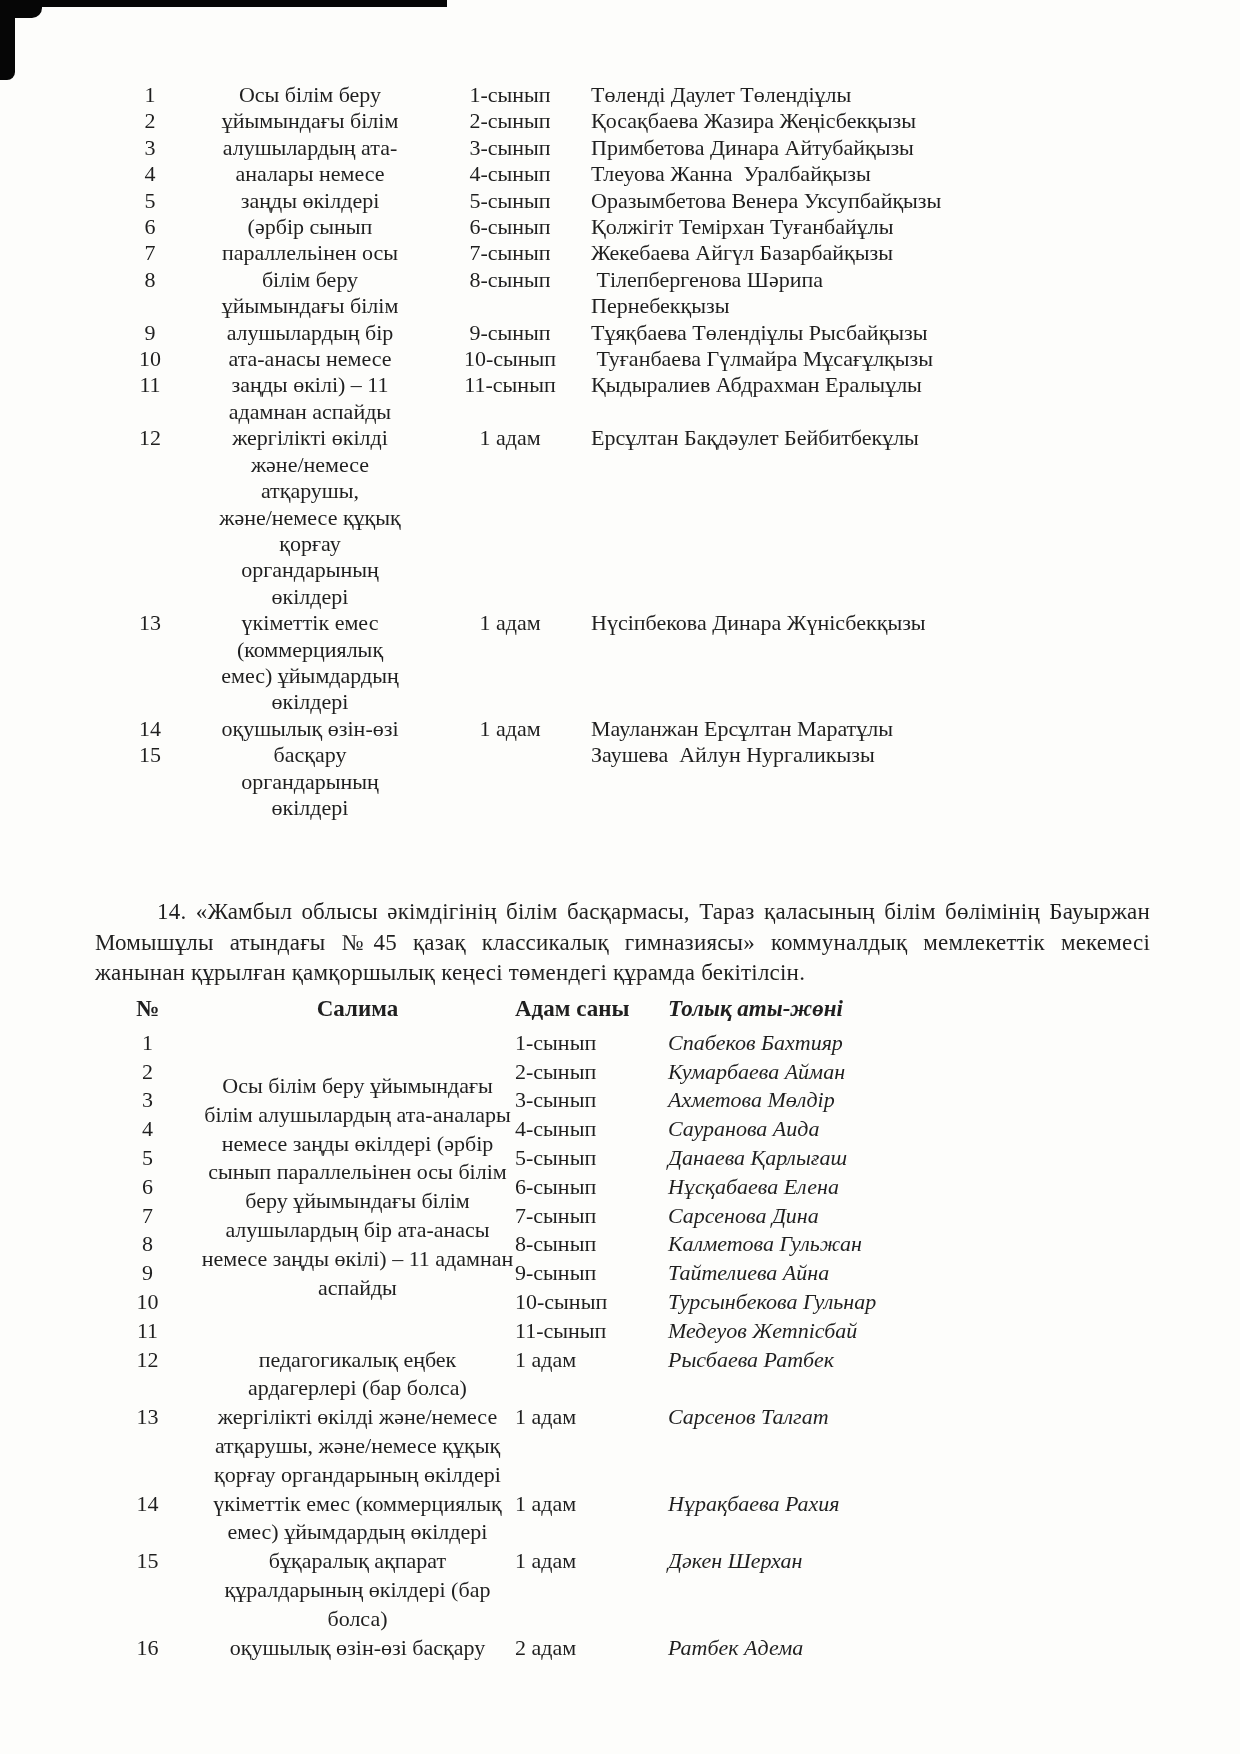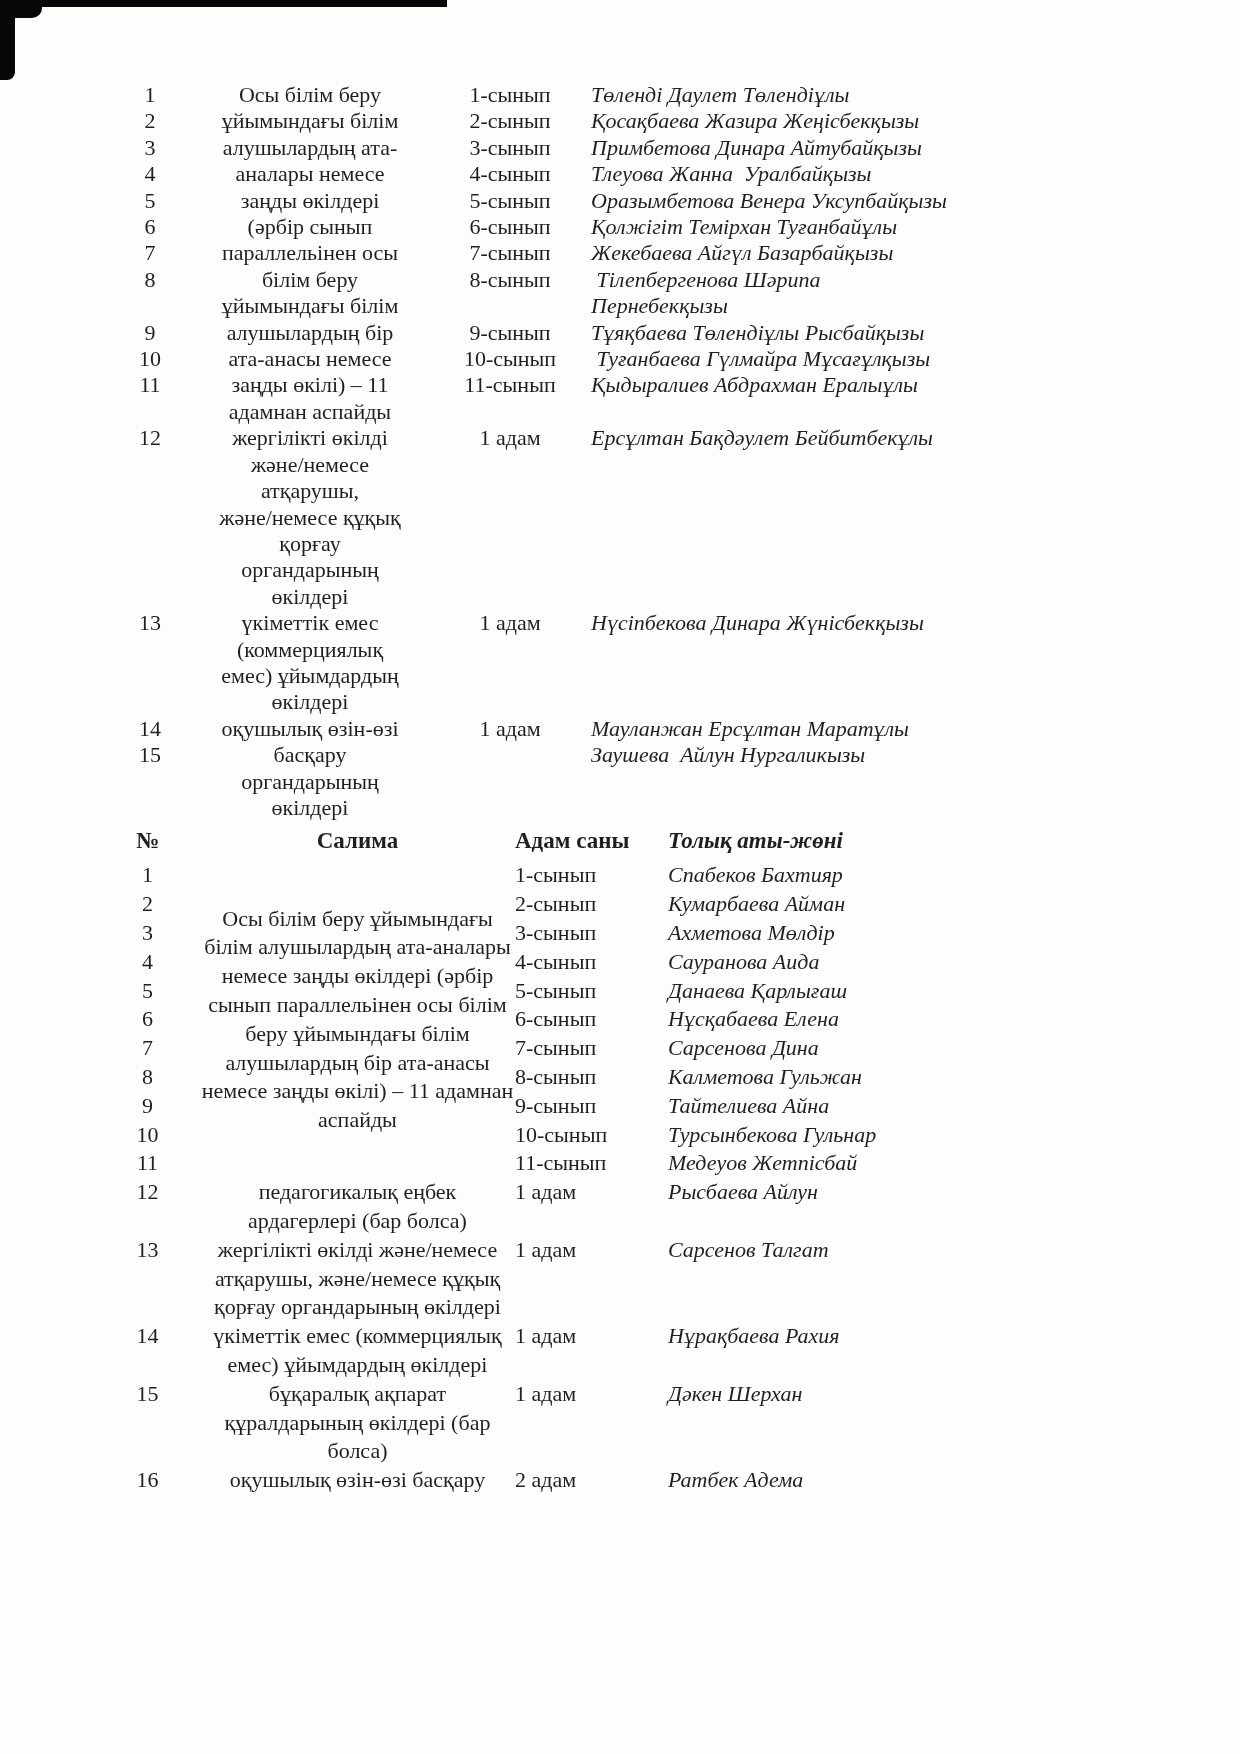--- a/index.html
+++ b/index.html
@@ -23,21 +23,21 @@
 
   table { border-collapse:collapse; table-layout:fixed; }
   td, th { vertical-align:top; }
 
   
   .t1 { width:880px; margin-left:20px; font-size:22px; }
   .t1 td { line-height:26.4px; }
   .t1 .c-num  { width:70px;  text-align:center; }
   .t1 .c-comp { width:250px; text-align:center; white-space:pre-line; }
   .t1 .c-cls  { width:150px; text-align:center; }
-  .t1 .c-name { text-align:left; padding-left:6px; white-space:pre-wrap;font-style:italic; }
+  .t1 .c-name { text-align:left; padding-left:6px; white-space:pre-wrap; }
 
   
   .para {
     margin-top:76px;
     font-size:23px; line-height:30.5px;
     text-align:justify;
     text-indent:62px;
     letter-spacing:0.2px;
   }
 
@@ -182,20 +182,21 @@
           <td class="c-comp">басқару
 органдарының
 өкілдері</td>
           <td class="c-cls"></td>
           <td class="c-name">Заушева  Айлун Нургаликызы</td>
         </tr>
       </tbody>
 
     </table>
 
+    <p class="para">14. «Жамбыл облысы әкімдігінің білім басқармасы, Тараз қаласының білім бөлімінің Бауыржан Момышұлы атындағы №45 қазақ классикалық гимназиясы» коммуналдық мемлекеттік мекемесі жанынан құрылған  қамқоршылық кеңесі төмендегі құрамда бекітілсін.</p>
 
     <table class="t2">
       <thead>
         <tr>
           <th class="c-num">№</th>
           <th class="c-comp">Салима</th>
           <th class="c-count">Адам саны</th>
           <th class="c-name">Толық аты-жөні</th>
         </tr>
       </thead>
@@ -275,21 +276,21 @@
 
           <td class="c-count">11-сынып</td>
           <td class="c-name">Медеуов Жетпісбай</td>
         </tr>
 
         <tr>
           <td class="c-num">12</td>
           <td class="c-comp">педагогикалық еңбек
 ардагерлері (бар болса)</td>
           <td class="c-count">1 адам</td>
-          <td class="c-name">Рысбаева Айлун</td>
+          <td class="c-name">Рысбаева Ратбек</td>
         </tr>
 
         <tr>
           <td class="c-num">13</td>
           <td class="c-comp">жергілікті өкілді және/немесе
 атқарушы, және/немесе құқық
 қорғау органдарының өкілдері</td>
           <td class="c-count">1 адам</td>
           <td class="c-name">Сарсенов Талгат</td>
         </tr>

